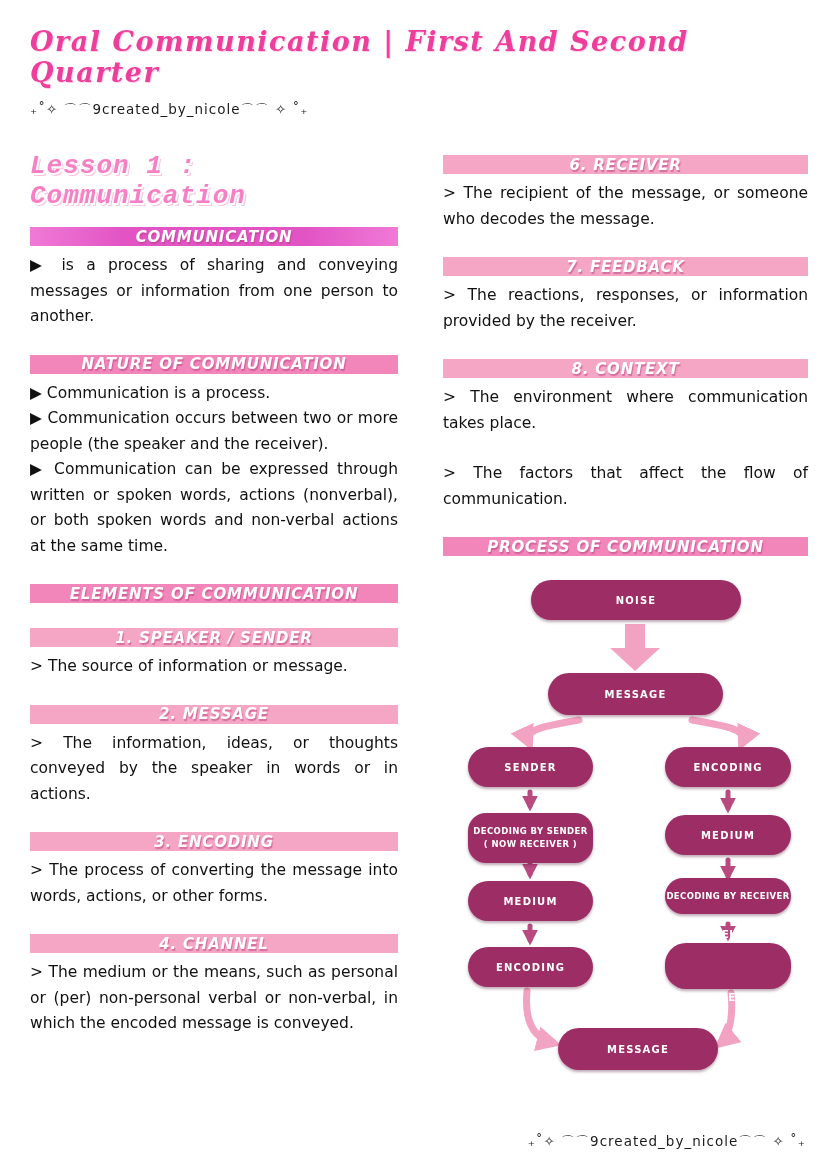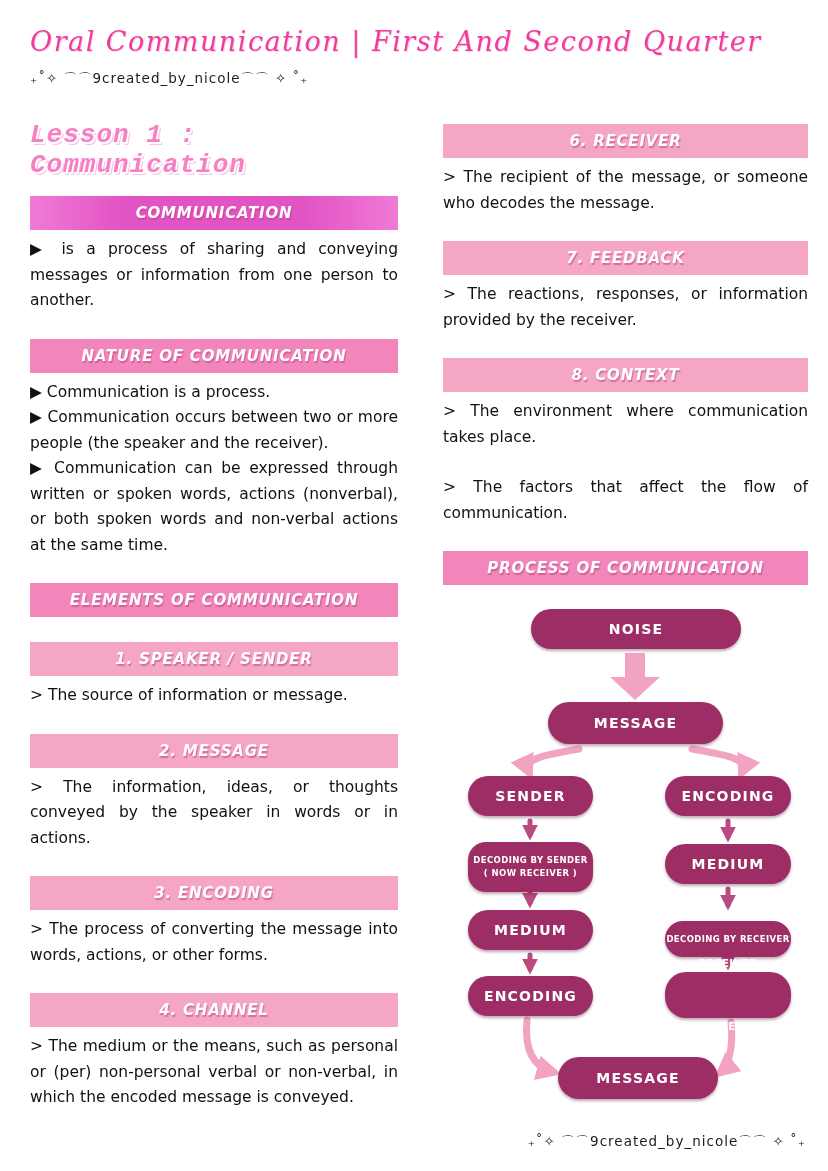--- a/index.html
+++ b/index.html
@@ -2,58 +2,58 @@
 <html style="--title-pink: #ee3d9b; --lesson-pink: #f77fc3; --bar-main: #e254c4; --bar-mid: #f286ba; --bar-light: #f5a6c4; --node-dark: #9d2e65; --arrow-pink: #f3a3c2; --arrow-dark: #b84a80; --text-dark: #111111;"><head>
 <meta charset="utf-8">
 <style>
   * { margin:0; padding:0; box-sizing:border-box; }
   html,body { background:#e9e9e9; }
   body { font-family:"DejaVu Sans", sans-serif; }
   .page { position:relative; width:828px; height:1171px; margin:0 auto; background:#ffffff; overflow:hidden; }
   .page-inner { padding:26px 20px 0 30px; }
 
   .title {
-    font-family:"DejaVu Serif", serif; font-style:italic; font-weight:400;
+    font-family:"DejaVu Serif", serif; font-style:italic; font-weight:700;
     font-size:27px; color:var(--title-pink,#ee3d9b); letter-spacing:1.5px;
     text-shadow:1px 1px 0 #ffd2ea;
   }
   .credit { margin-top:13px; font-size:13.5px; color:#1c1c1c; letter-spacing:1px; }
 
   .columns { display:flex; gap:45px; margin-top:32px; }
   .col-left  { width:368px; flex:0 0 368px; }
   .col-right { width:365px; flex:0 0 365px; margin-top:4px; }
 
   .lesson-title {
     font-family:Liberation Mono, monospace; font-style:italic; font-weight:700;
     font-size:26px; color:var(--lesson-pink,#f77fc3); letter-spacing:1px;
     margin-bottom:16px; text-shadow:1.5px 1.5px 0 #ffffff, 2.5px 2.5px 0 #f9c3e2;
   }
 
   .sec { margin-bottom:25px; }
   .bar {
-    height:34px; display:flex; align-items:center; justify-content:center;
+    height:19px; display:flex; align-items:center; justify-content:center;
     color:#fff; font-weight:700; font-style:italic; font-size:15px;
     letter-spacing:0.8px; margin-bottom:7px;
     text-shadow:1px 1.5px 1px rgba(186,64,130,0.55);
   }
   .bar-main { background:linear-gradient(90deg, #f07ad6, var(--bar-main,#e254c4) 25%, var(--bar-main,#e254c4) 75%, #f07ad6); }
   .bar-mid  { background:var(--bar-mid,#f286ba); }
   .bar-light{ background:var(--bar-light,#f5a6c4); }
   .sec p {
     font-size:15.5px; line-height:25.5px; text-align:justify;
     color:var(--text-dark,#111111);
   }
 
   
   .flowchart { position:relative; width:365px; height:525px; margin-top:14px; }
   .fc-svg { position:absolute; left:0; top:0; width:365px; height:525px; }
   .node {
     position:absolute; background:var(--node-dark,#9d2e65); color:#fff;
     border-radius:21px; display:flex; flex-direction:column; align-items:center;
-    justify-content:center; font-weight:700; letter-spacing:1.2px; font-size:14px;
+    justify-content:center; font-weight:700; letter-spacing:1.2px; font-size:10px;
     text-align:center; box-shadow:0 2px 3px rgba(70,10,40,0.35);
   }
   .node.small { font-size:8.5px; letter-spacing:0.4px; border-radius:18px; line-height:13px; }
   .node.med   { font-size:10px;  letter-spacing:0.6px; line-height:15px; }
 
   .footer-credit {
     position:absolute; right:22px; bottom:20px;
     font-size:13.5px; color:#1c1c1c; letter-spacing:1px;
   }
 </style>
@@ -182,21 +182,21 @@
             </div>
 
             <div class="node" style="left:222px; top:245px; width:126px; height:40px;">
               <span>MEDIUM</span>
             </div>
 
             <div class="node" style="left:25px; top:311px; width:125px; height:40px;">
               <span>MEDIUM</span>
             </div>
 
-            <div class="node small" style="left:222px; top:322px; width:126px; height:36px;">
+            <div class="node small" style="left:222px; top:308px; width:126px; height:36px;">
               <span>DECODING BY RECEIVER</span>
             </div>
 
             <div class="node" style="left:25px; top:377px; width:125px; height:40px;">
               <span>ENCODING</span>
             </div>
 
             <div class="node med" style="left:222px; top:373px; width:126px; height:46px;gap:48px;">
               <span>RECEIVER</span>
               <span>( NOW SENDER )</span>

